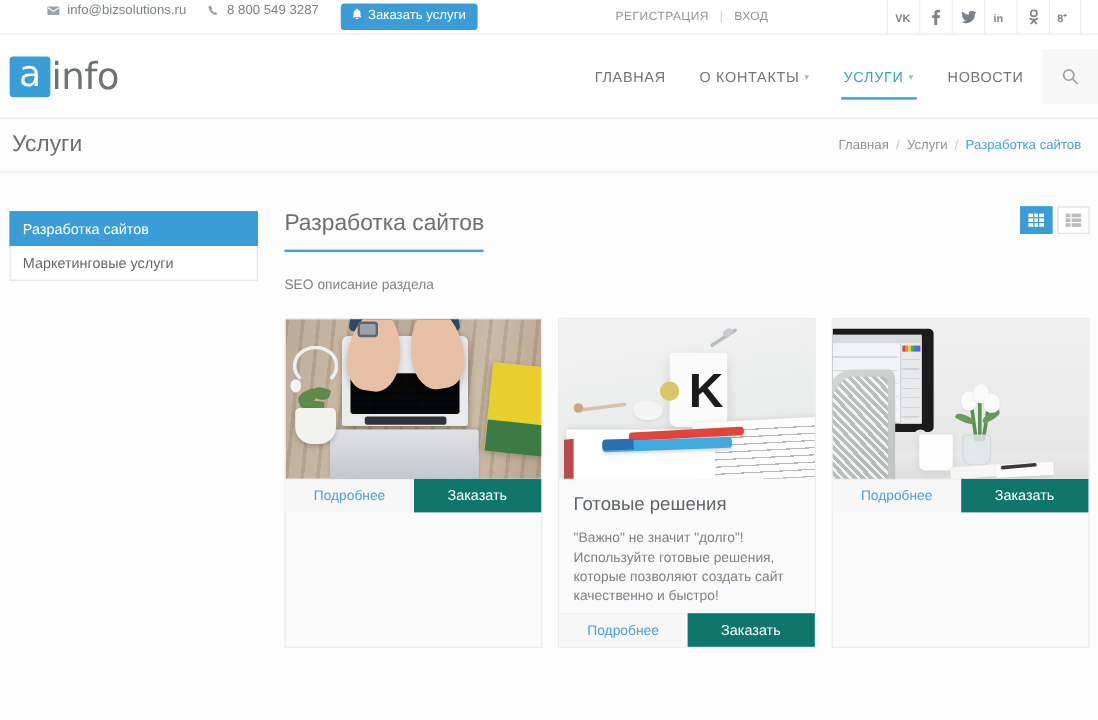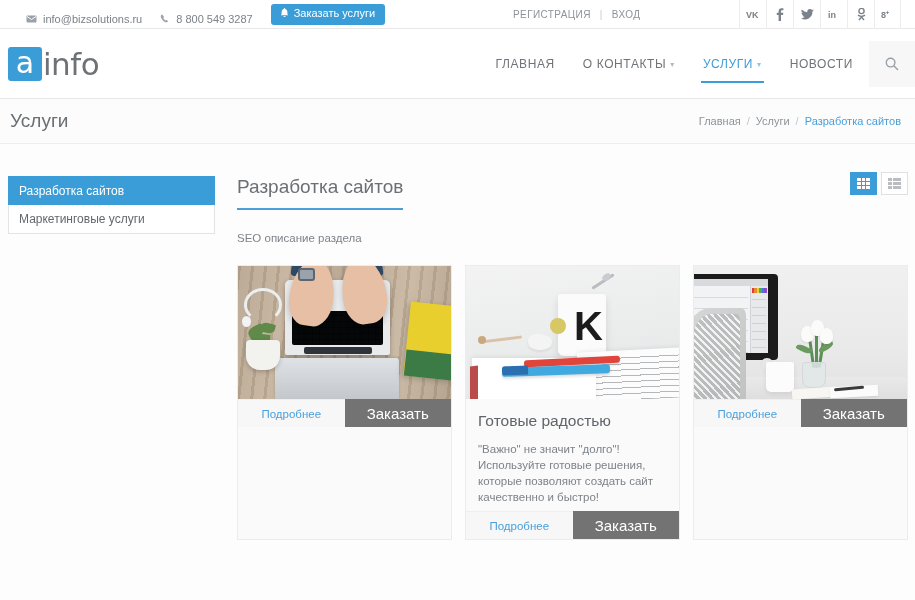--- a/index.html
+++ b/index.html
@@ -12,21 +12,21 @@
   .page { position: relative; width: 915px; height: 600px; background: #fdfdfd; }
 
   
   .topbar {
     height: 29px; width: 100%;
     background: #ffffff;
     border-bottom: 1px solid #e8e8e8;
     display: flex; align-items: center;
     position: relative;
   }
-  .tb-left { display: flex; align-items: flex-end; padding-left: 26px; gap: 0; }
+  .tb-left { display: flex; align-items: flex-start; padding-left: 39px; gap: 0; }
   .tb-item {
     display: flex; align-items: center; gap: 6px;
     font-size: 11px; color: #7b8289; margin-right: 18px;
     white-space: nowrap;
   }
   .tb-item .ic { display: inline-flex; align-items: center; color: #9aa1a8; }
   .callback-btn {
     display: inline-flex; align-items: center; gap: 5px;
     background: #3b9dd8; color: #fff;
     font-size: 11px; padding: 4px 10px 5px 9px;
@@ -160,21 +160,21 @@
   .card-title { font-size: 15.5px; color: #5f656a; font-weight: 400; margin-bottom: 11px; }
   .card-desc { font-size: 11.5px; line-height: 16px; color: #7d8389; }
   .card-foot { display: flex; height: 28px; }
   .btn-more {
     flex: 1; display: flex; align-items: center; justify-content: center;
     font-size: 11.5px; color: #4a9fdb; background: #f7f7f7; cursor: pointer;
     border-top: 1px solid #efefef;
   }
   .btn-order {
     flex: 1; display: flex; align-items: center; justify-content: center;
-    font-size: 15px; color: #fff; background: #737373; cursor: pointer;
+    font-size: 12px; color: #fff; background: #0f766e; cursor: pointer;
   }
 
   
   .ph { position: absolute; inset: 0; }
   
   .p1 { background: linear-gradient(100deg,#b9a792 0%,#c5b39d 22%,#b6a48f 48%,#c9b8a2 74%,#b2a08b 100%); }
   .p1::before {
     content:""; position:absolute; inset:0;
     background: repeating-linear-gradient(96deg, rgba(120,100,78,.18) 0 3px, rgba(255,255,255,.05) 3px 13px);
   }
@@ -478,21 +478,21 @@
               <span class="note-edge"></span>
               <span class="stick"></span>
               <span class="stick-b"></span>
               <span class="crumple"></span>
               <span class="pen-r"></span>
               <span class="pen-b"></span>
               <span class="pen-b2"></span>
             </div>
           </div>
           <div class="card-body">
-            <div class="card-title">Готовые радостью</div>
+            <div class="card-title">Готовые решения</div>
             <div class="card-desc">"Важно" не значит "долго"! Используйте готовые решения, которые позволяют создать сайт качественно и быстро!</div>
           </div>
           <div class="card-foot">
             <div class="btn-more">Подробнее</div>
             <div class="btn-order">Заказать</div>
           </div>
         </div>
 
         <div class="card">
           <div class="card-img">

